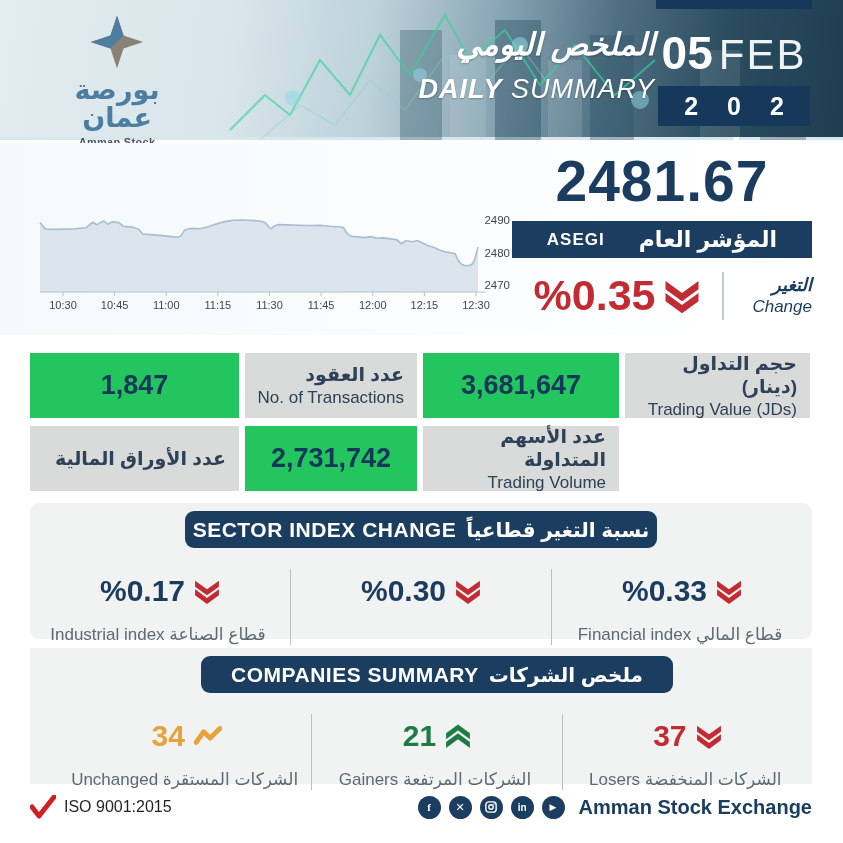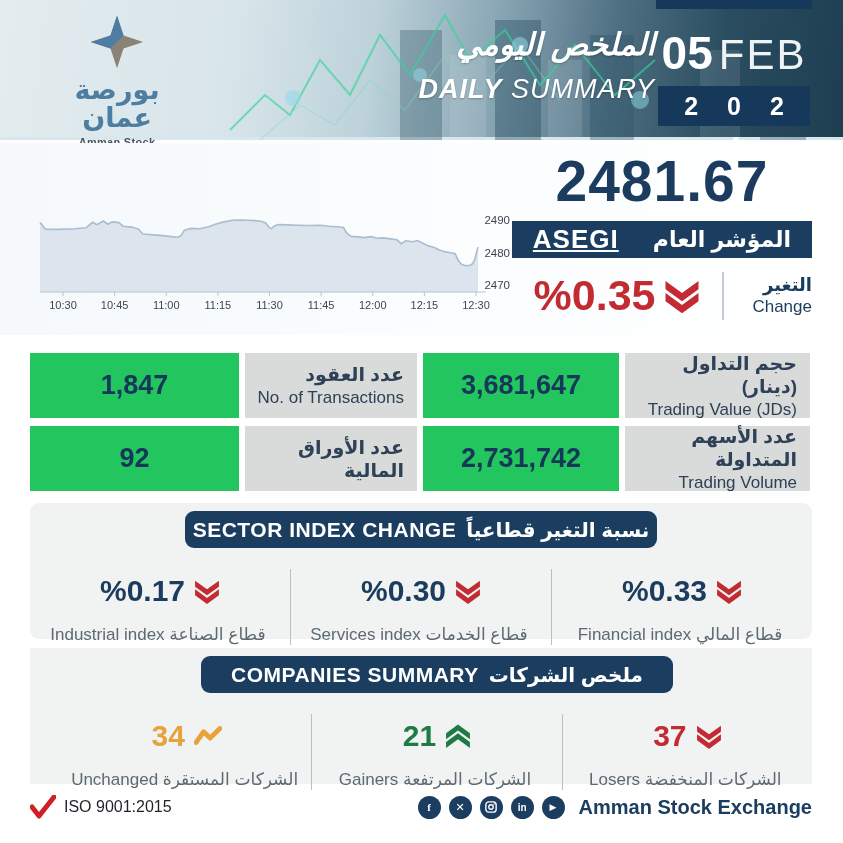--- a/index.html
+++ b/index.html
@@ -28,27 +28,27 @@
     font-size:25px; font-weight:600; letter-spacing:11px; text-align:center; line-height:40px; padding-left:11px; }
 
   
   .index-section { position:absolute; left:0; top:143px; width:843px; height:192px;
     background:linear-gradient(to right,#f5f9fb 0%,#fbfdfe 55%,#ffffff 100%); }
   .chart-wrap { position:absolute; left:30px; top:7px; width:482px; height:168px; }
   .index-right { position:absolute; left:512px; top:5px; width:300px; }
   .big-value { font-size:57px; font-weight:800; color:#1b3c5e; text-align:center; letter-spacing:1px; }
   .asegi-banner { margin-top:7px; width:300px; height:37px; background:#1b3e60; display:flex;
     align-items:center; justify-content:center; gap:34px; color:#fff; }
-  .asegi-code { font-size:26px; font-weight:700; letter-spacing:1px;text-decoration:underline; }
+  .asegi-code { font-size:17px; font-weight:700; letter-spacing:1px; }
   .asegi-ar { font-size:22px; font-weight:700; }
   .change-row { margin-top:13px; display:flex; align-items:center; }
   .change-value-wrap { flex:1; display:flex; align-items:center; justify-content:center; gap:9px; }
   .change-value { font-size:43px; font-weight:800; color:#c22b31; }
   .change-divider { width:2px; height:48px; background:#c3ccd4; }
-  .change-labels { width:88px; text-align:right; color:#1b3c5e; padding-left:16px; }
+  .change-labels { width:88px; text-align:right; color:#1b3c5e; padding-left:16px;font-style:italic; }
   .change-label-ar { font-size:18px; font-weight:700; }
   .change-label-en { font-size:17px; font-weight:400; margin-top:1px; }
 
   
   .stats-table { position:absolute; left:30px; top:353px; width:782px;
     display:grid; grid-template-columns:209px 172px 196px 185px; gap:8px 6px; }
   .stat-val { height:65px; background:#22c55e; display:flex; align-items:center; justify-content:center;
     font-size:27px; font-weight:800; color:#16365a;text-align:center; }
   .stat-lbl { height:65px; background:#d9dbdb; display:flex; flex-direction:column; justify-content:center;
     text-align:right; padding-right:13px; color:#2e4156; }
@@ -192,21 +192,20 @@
     <div class="stat-val">1,847</div>
     <div class="stat-lbl">
       <span class="ar">عدد العقود</span>
       <span class="en">No. of Transactions</span>
     </div>
     <div class="stat-val">3,681,647</div>
     <div class="stat-lbl">
       <span class="ar">حجم التداول (دينار)</span>
       <span class="en">Trading Value (JDs)</span>
     </div>
-    <div class="stat-val">92</div>
     <div class="stat-lbl">
       <span class="ar">عدد الأوراق المالية</span>
     </div>
     <div class="stat-val">2,731,742</div>
     <div class="stat-lbl">
       <span class="ar">عدد الأسهم المتداولة</span>
       <span class="en">Trading Volume</span>
     </div>
   </div>
 
@@ -229,24 +228,20 @@
           <span class="ar">قطاع الصناعة</span>
         </div>
       </div>
       <div class="panel-col">
         <div class="pc-value-row">
           <span class="pc-value">%0.30</span>
           <svg class="chev" width="26" height="25" viewBox="0 0 24 22">
             <path d="M1,1 L12,9 L23,1 L23,6.5 L12,14.5 L1,6.5 Z" fill="#c22b31"></path>
             <path d="M1,9 L12,17 L23,9 L23,14.5 L12,22.5 L1,14.5 Z" fill="#c22b31"></path>
           </svg>
-        </div>
-        <div class="pc-label">
-          <span class="en">Services index</span>
-          <span class="ar">قطاع الخدمات</span>
         </div>
       </div>
       <div class="panel-col">
         <div class="pc-value-row">
           <span class="pc-value">%0.33</span>
           <svg class="chev" width="26" height="25" viewBox="0 0 24 22">
             <path d="M1,1 L12,9 L23,1 L23,6.5 L12,14.5 L1,6.5 Z" fill="#c22b31"></path>
             <path d="M1,9 L12,17 L23,9 L23,14.5 L12,22.5 L1,14.5 Z" fill="#c22b31"></path>
           </svg>
         </div>

